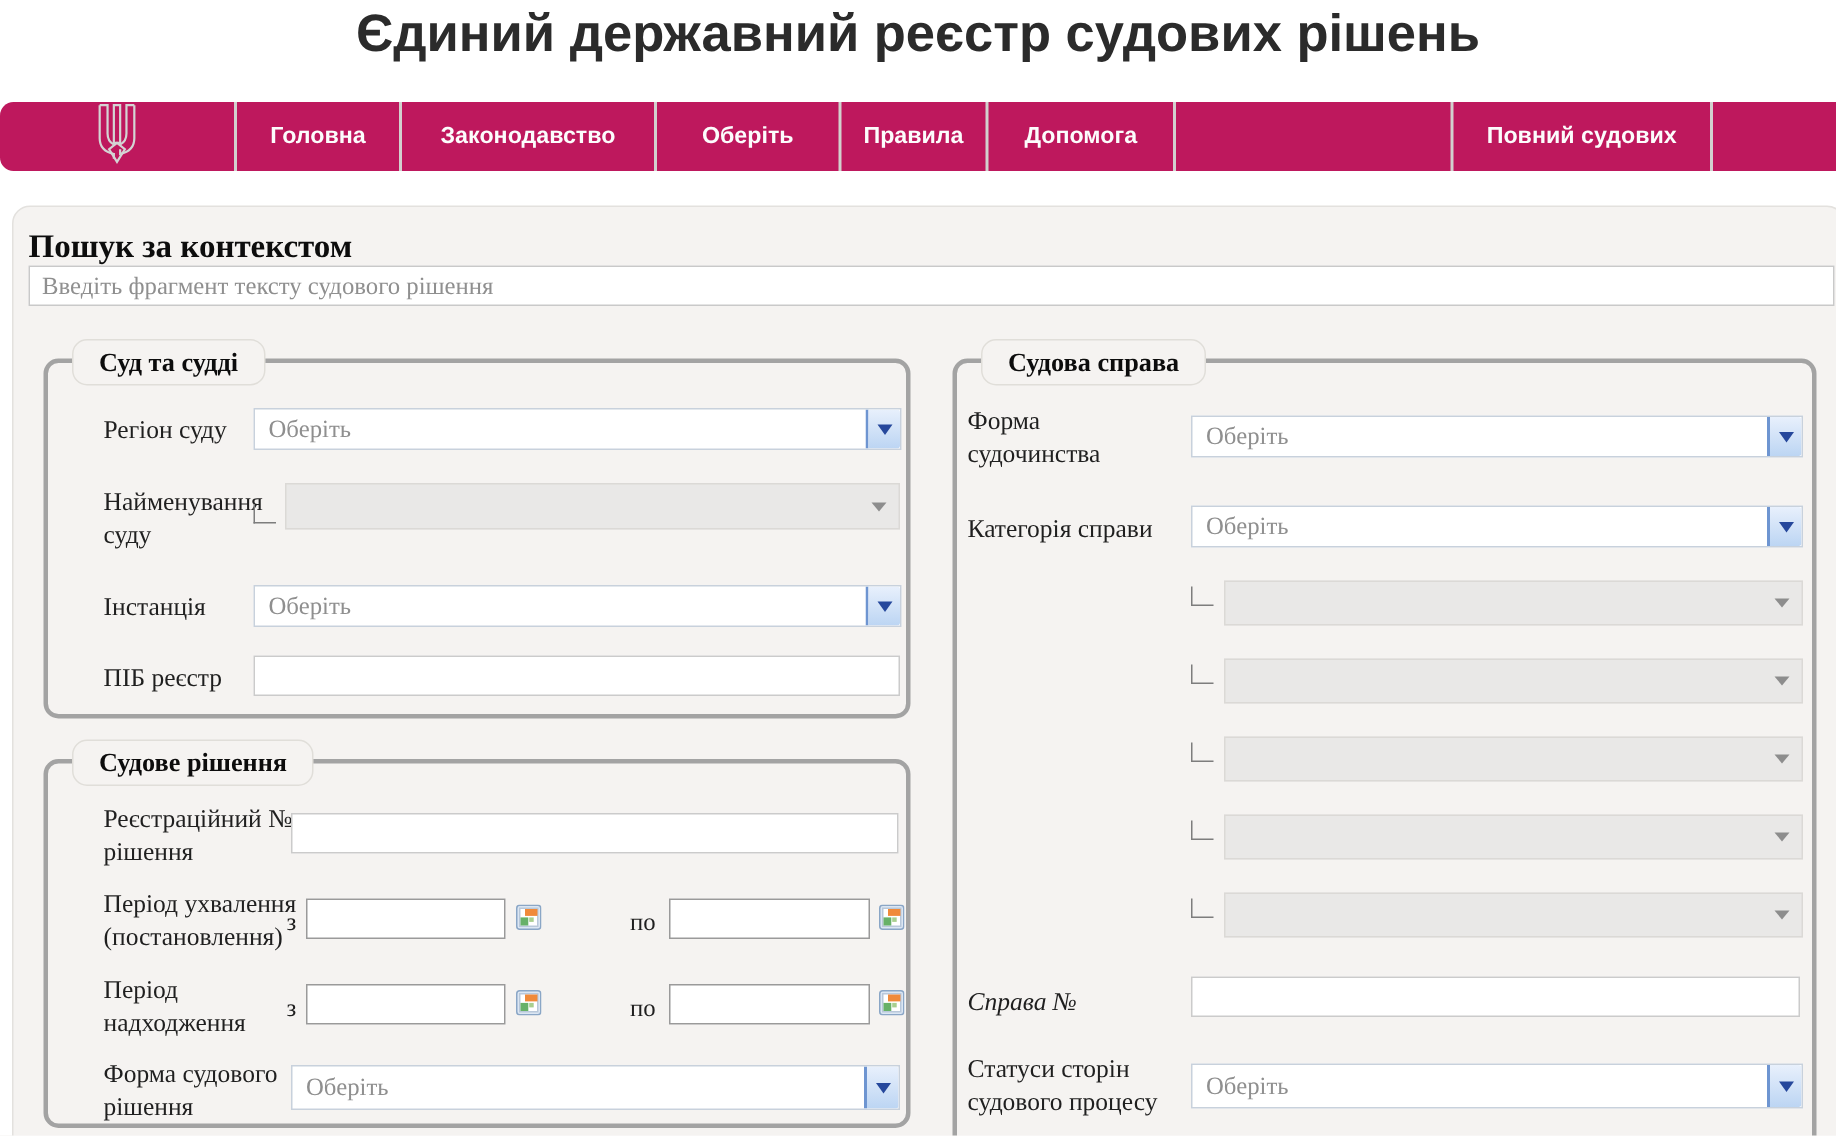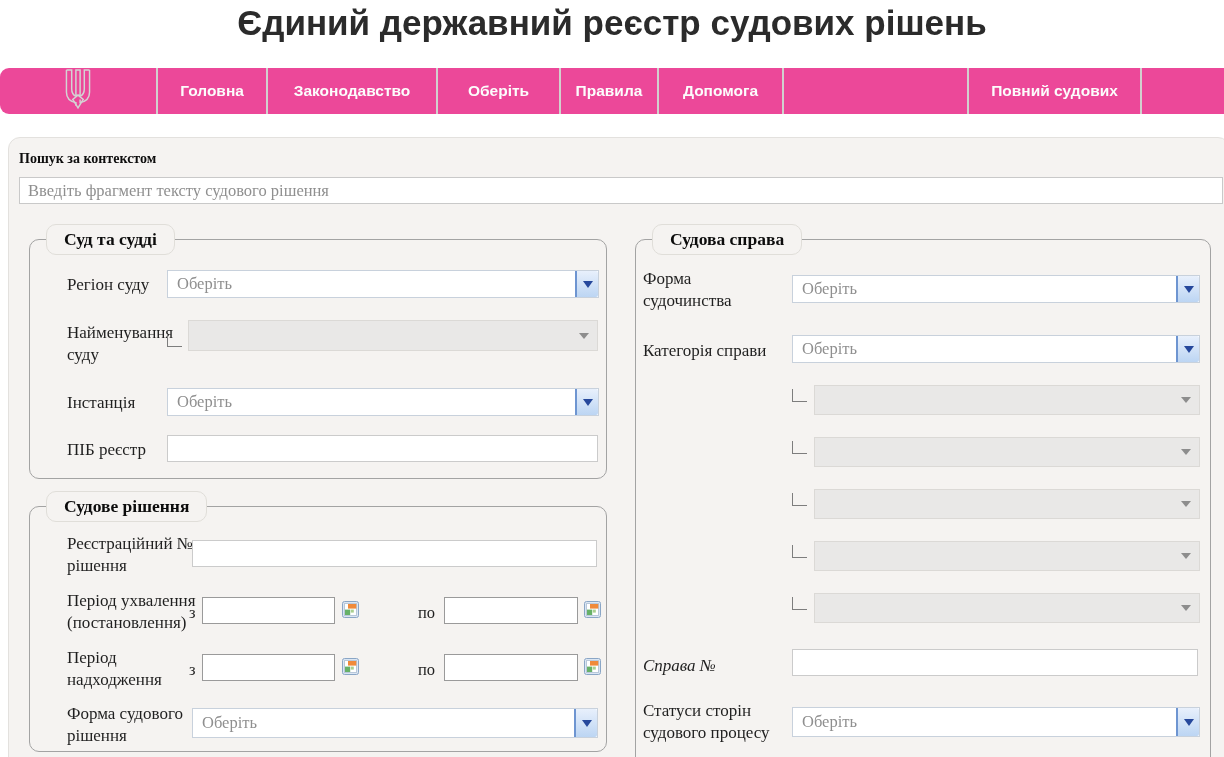--- a/index.html
+++ b/index.html
@@ -1,37 +1,37 @@
 <!DOCTYPE html>
 <html><head>
 <meta charset="utf-8">
 <style>
   html,body{margin:0;padding:0;}
   body{width:1224px;height:757px;overflow:hidden;background:#ffffff;font-family:"Liberation Sans",sans-serif;}
   .root{position:relative;width:1224px;height:757px;}
   .page-title{position:absolute;top:3px;left:0;width:100%;text-align:center;
     font-size:35px;font-weight:bold;color:#2b2b2b;letter-spacing:0px;}
   
-  .navbar{position:absolute;top:68px;left:0;width:1224px;height:46px;background:#ec4899;
+  .navbar{position:absolute;top:68px;left:0;width:1224px;height:46px;background:#be185d;
     border-radius:9px 0 0 9px;display:flex;align-items:stretch;}
   .nav-cell{display:flex;align-items:center;justify-content:center;color:#fcfcfc;
     font-weight:bold;font-size:15.5px;border-right:2px solid #d2d0ce;box-sizing:border-box;cursor:pointer;}
   .nav-logo{width:158px;}
   .nav-spacer{cursor:default;}
   
   .panel{position:absolute;left:8px;top:137px;width:1222px;height:660px;box-sizing:border-box;
     background:#f5f3f1;border:1px solid #e3e1de;border-radius:12px;}
   .search-label{position:absolute;left:10px;top:13px;font-family:"Liberation Serif",serif;
-    font-weight:bold;font-size:14px;color:#0d0d0d;}
+    font-weight:bold;font-size:22px;color:#0d0d0d;}
   .search-input{position:absolute;left:10px;top:39px;width:1204px;height:27px;box-sizing:border-box;
     border:1px solid #c9c9c9;background:#fff;padding:0 8px;font-family:"Liberation Serif",serif;
     font-size:16.5px;color:#333;outline:none;}
   input::placeholder{color:#8f8f8f;font-family:"Liberation Serif",serif;opacity:1;}
   
-  .fs{position:absolute;border:1px solid #a3a3a3;border-radius:10px;box-sizing:border-box;}
+  .fs{position:absolute;border:3px solid #a3a3a3;border-radius:10px;box-sizing:border-box;}
   .fs-legend{position:absolute;top:-16px;left:16px;background:#f5f3f1;border:1px solid #e0ded9;
     border-radius:10px;padding:4px 17px;font-family:"Liberation Serif",serif;font-weight:bold;
     font-size:17.5px;color:#0c0c0c;white-space:nowrap;}
   .flabel{position:absolute;font-family:"Liberation Serif",serif;font-size:17px;color:#1f1f1f;line-height:22px;}
   
   .select{position:absolute;box-sizing:border-box;background:#fff;border:1px solid #c8d1dc;
     display:flex;align-items:stretch;cursor:pointer;}
   .select .val{flex:1;display:flex;align-items:center;padding-left:9px;font-family:"Liberation Serif",serif;
     font-size:16.5px;color:#8f8f8f;overflow:hidden;white-space:nowrap;}
   .select .btn{width:21px;background:linear-gradient(#e8f0fc,#bcd5f3);border-left:2px solid #6e95d1;

